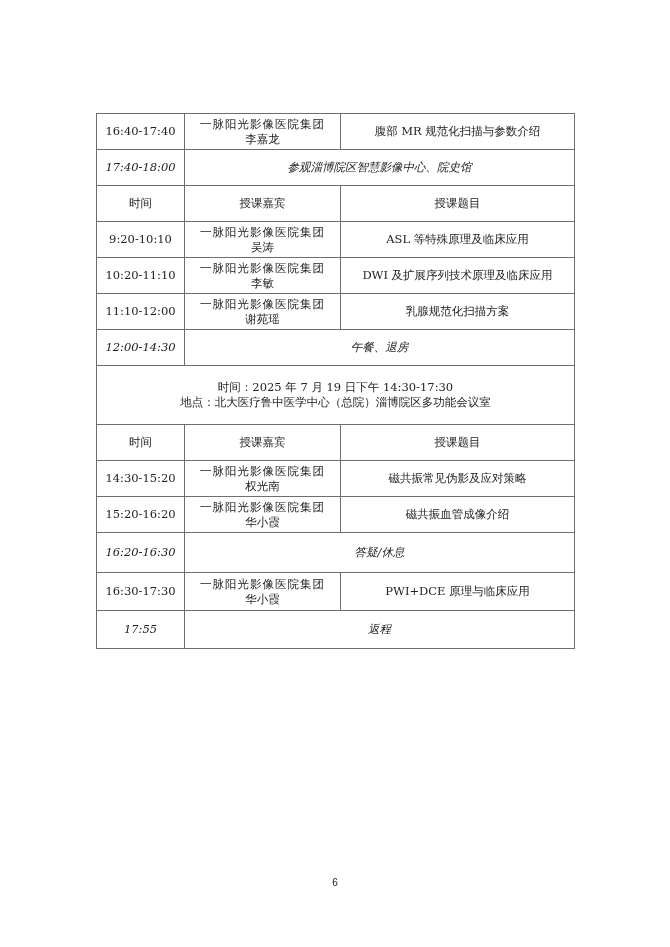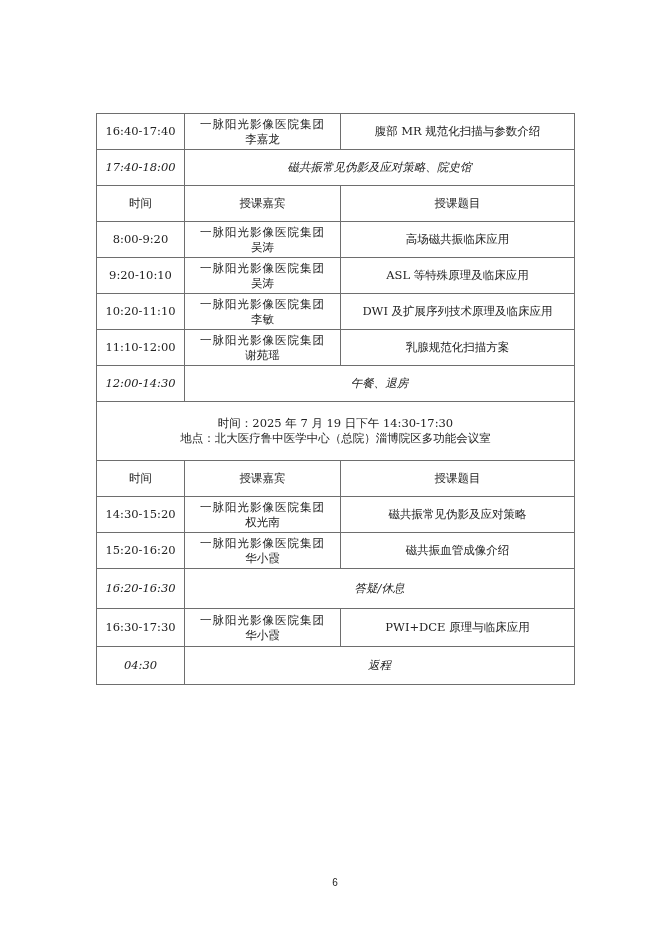--- a/index.html
+++ b/index.html
@@ -32,35 +32,27 @@
     <tr class="r2">
       <td>16:40-17:40</td>
       <td class="speaker">
         <span class="org">一脉阳光影像医院集团</span>
         <span class="name">李嘉龙</span>
       </td>
       <td>腹部 MR 规范化扫描与参数介绍</td>
     </tr>
     <tr class="rs">
       <td>17:40-18:00</td>
-      <td colspan="2">磁共振常见伪影及应对策略、院史馆</td>
+      <td colspan="2">参观淄博院区智慧影像中心、院史馆</td>
     </tr>
 
     <tr class="hdr">
       <td>时间</td>
       <td>授课嘉宾</td>
       <td>授课题目</td>
-    </tr>
-    <tr class="r2">
-      <td>8:00-9:20</td>
-      <td class="speaker">
-        <span class="org">一脉阳光影像医院集团</span>
-        <span class="name">吴涛</span>
-      </td>
-      <td>高场磁共振临床应用</td>
     </tr>
     <tr class="r2">
       <td>9:20-10:10</td>
       <td class="speaker">
         <span class="org">一脉阳光影像医院集团</span>
         <span class="name">吴涛</span>
       </td>
       <td>ASL 等特殊原理及临床应用</td>
     </tr>
     <tr class="r2">
@@ -117,19 +109,19 @@
     </tr>
     <tr class="r2">
       <td style="height:37px">16:30-17:30</td>
       <td class="speaker">
         <span class="org">一脉阳光影像医院集团</span>
         <span class="name">华小霞</span>
       </td>
       <td>PWI+DCE 原理与临床应用</td>
     </tr>
     <tr class="rs">
-      <td style="height:37px">04:30</td>
+      <td style="height:37px">17:55</td>
       <td colspan="2">返程</td>
     </tr>
   </tbody>
 </table>
 
 <div class="pnum">6</div>
 
 </body></html>

